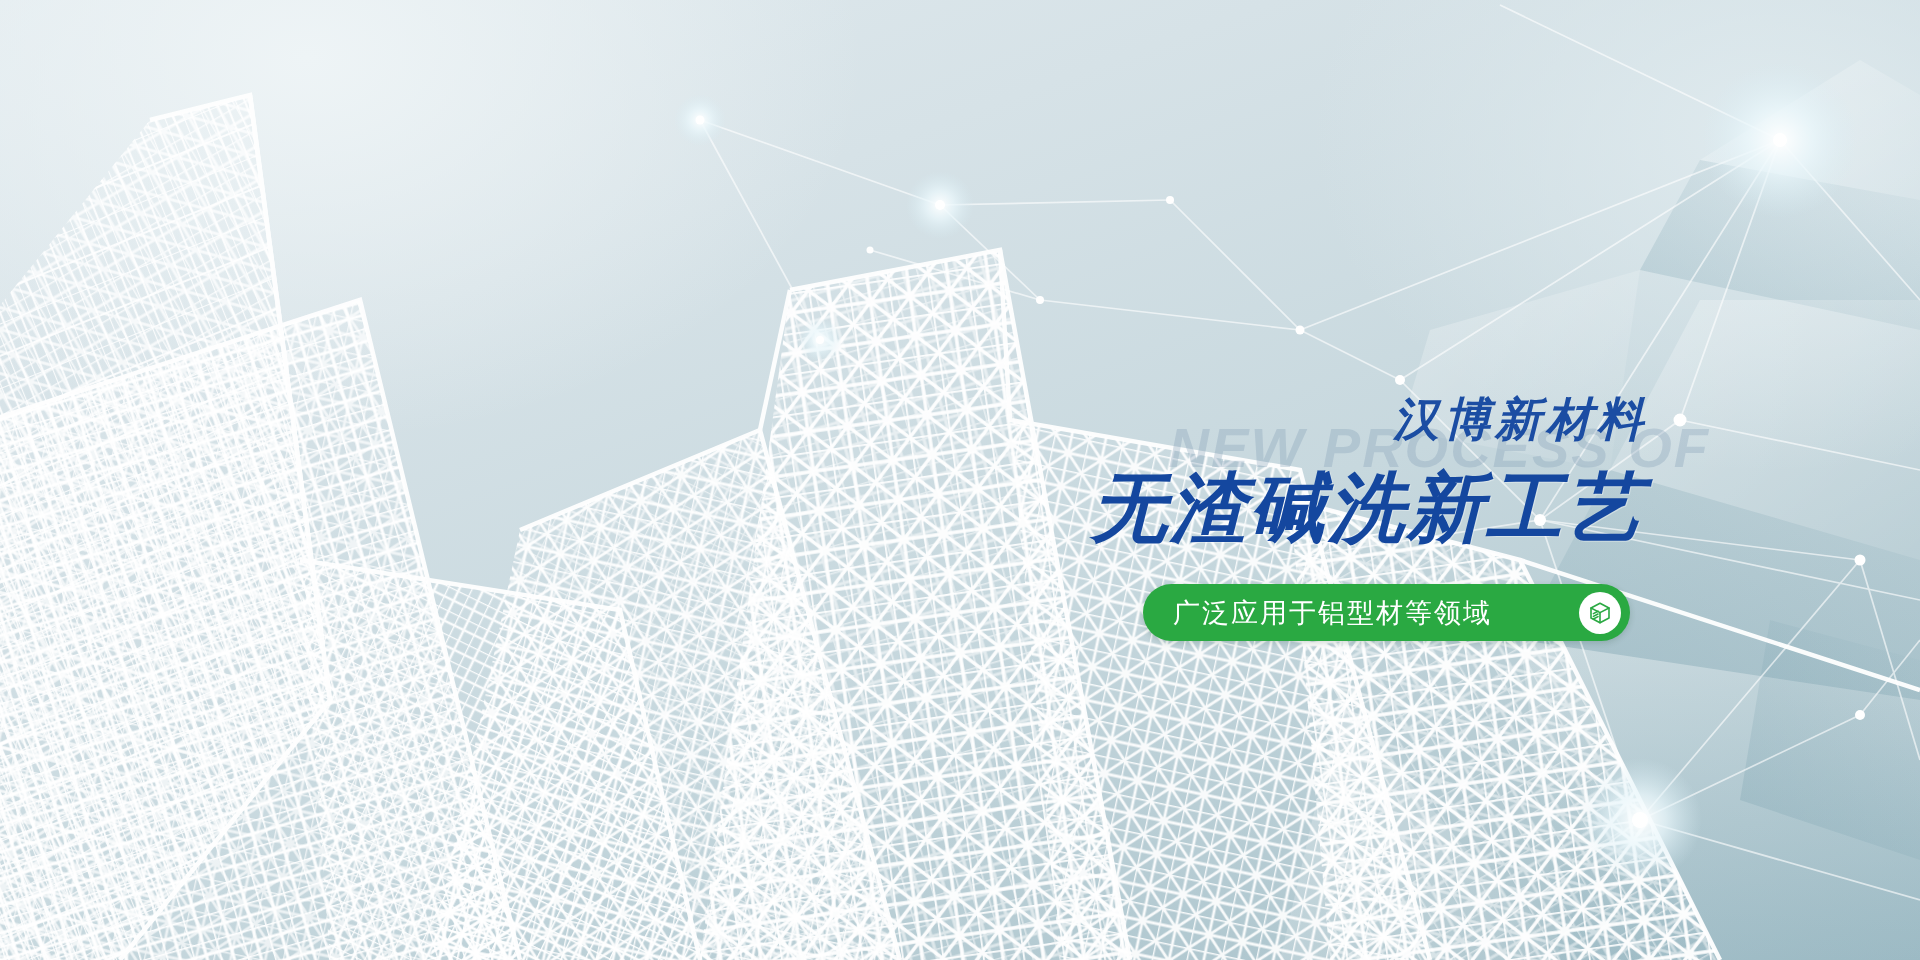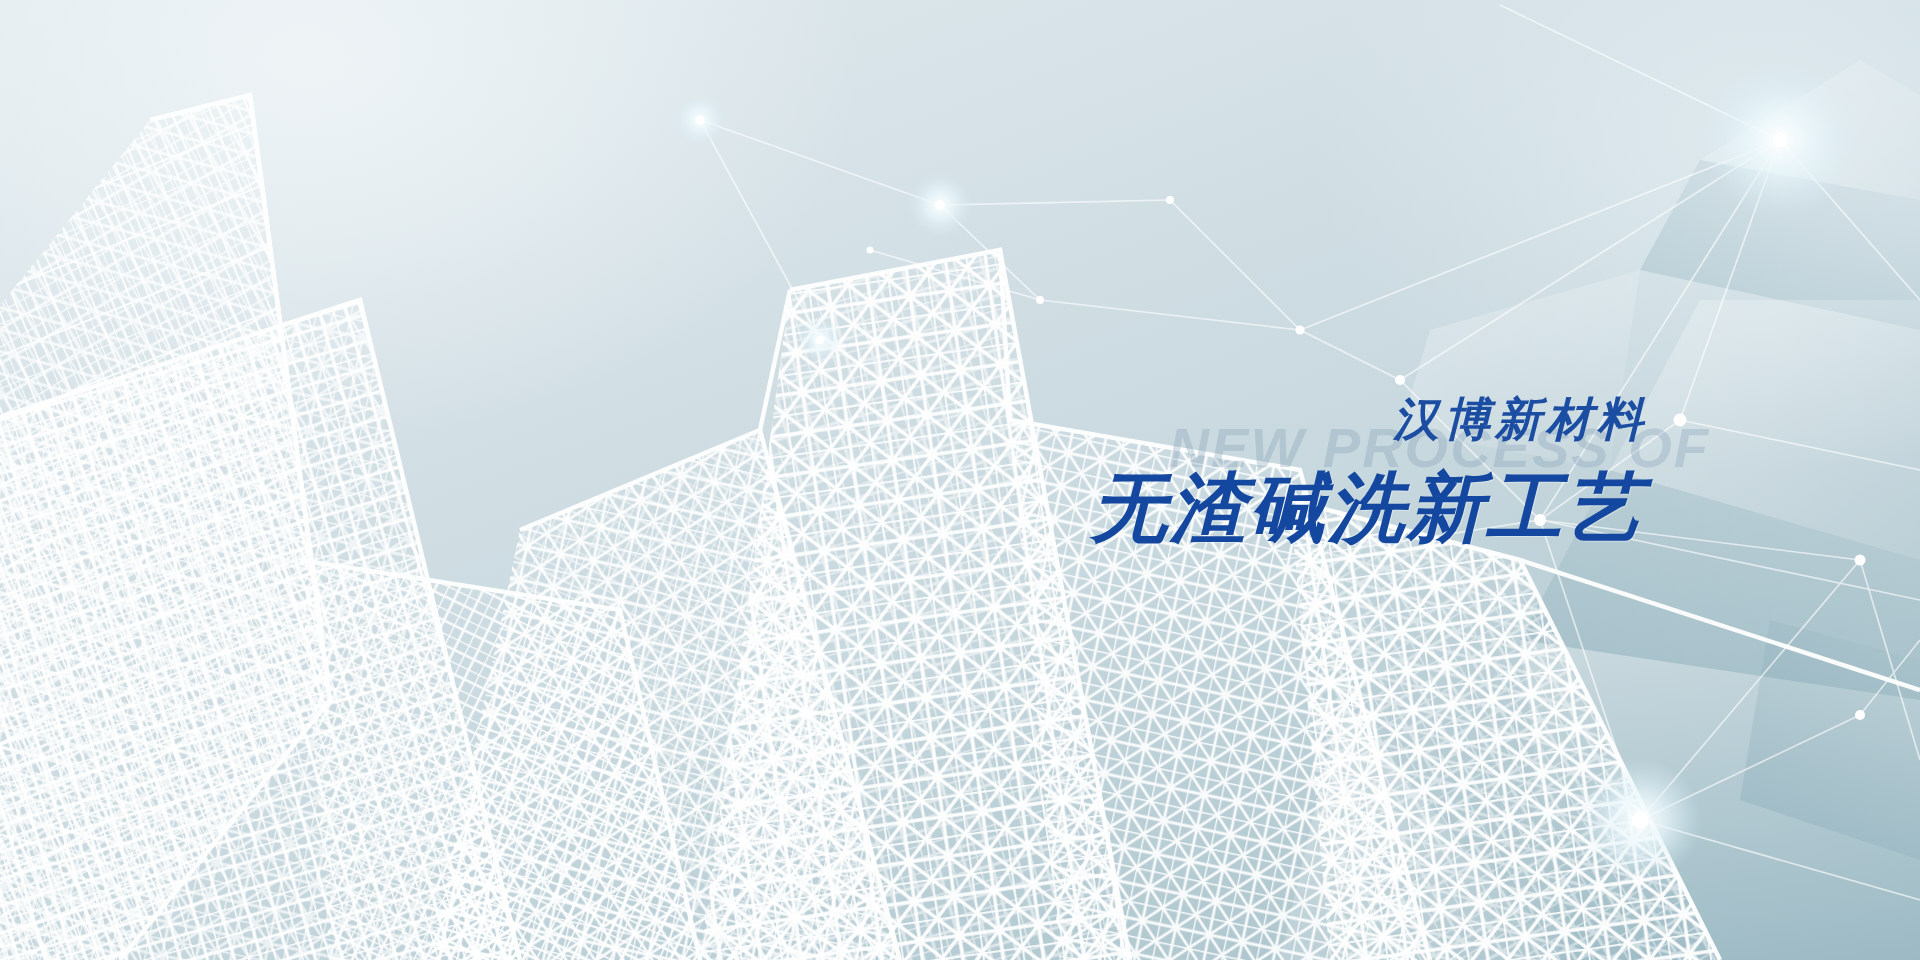--- a/index.html
+++ b/index.html
@@ -280,15 +280,30 @@
 
   <div id="copy">
 
     <div class="watermark" id="wm-line1">NEW PROCESS OF</div>
 
 
     <div id="brand">汉博新材料</div>
 
     <div id="headline">无渣碱洗新工艺</div>
 
+    <div id="tagline-pill">
+      <span id="tagline-text">广泛应用于铝型材等领域</span>
+      <span id="tagline-icon">
+        <svg width="26" height="26" viewBox="0 0 26 26" aria-hidden="true">
+          <g fill="none" stroke="#2aa942" stroke-width="1.6" stroke-linejoin="round" stroke-linecap="round">
+            <polygon points="4,8 13,3.2 22,8 22,18 13,22.8 4,18"></polygon>
+            <path d="M4,8 L13,12.6 L22,8"></path>
+            <path d="M13,12.6 L13,22.8"></path>
+            <path d="M6.4,13.6 L11,11.2"></path>
+            <path d="M6.4,16.4 L11,14"></path>
+            <path d="M6.4,19 L11,16.6"></path>
+          </g>
+        </svg>
+      </span>
+    </div>
 
   </div>
 </div>
 
 </body></html>

